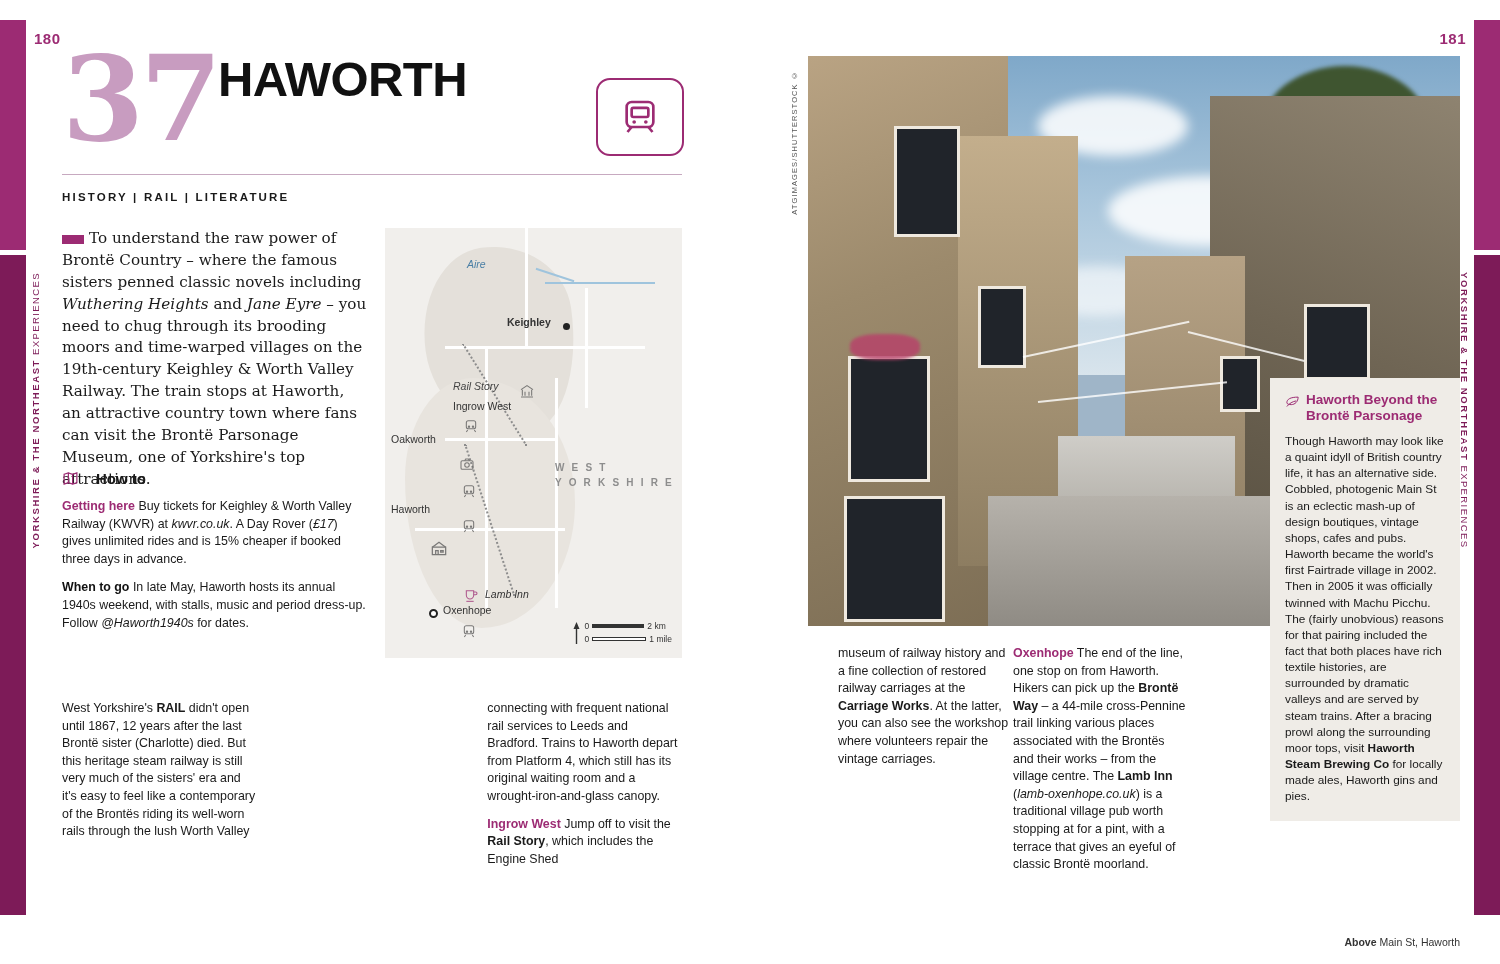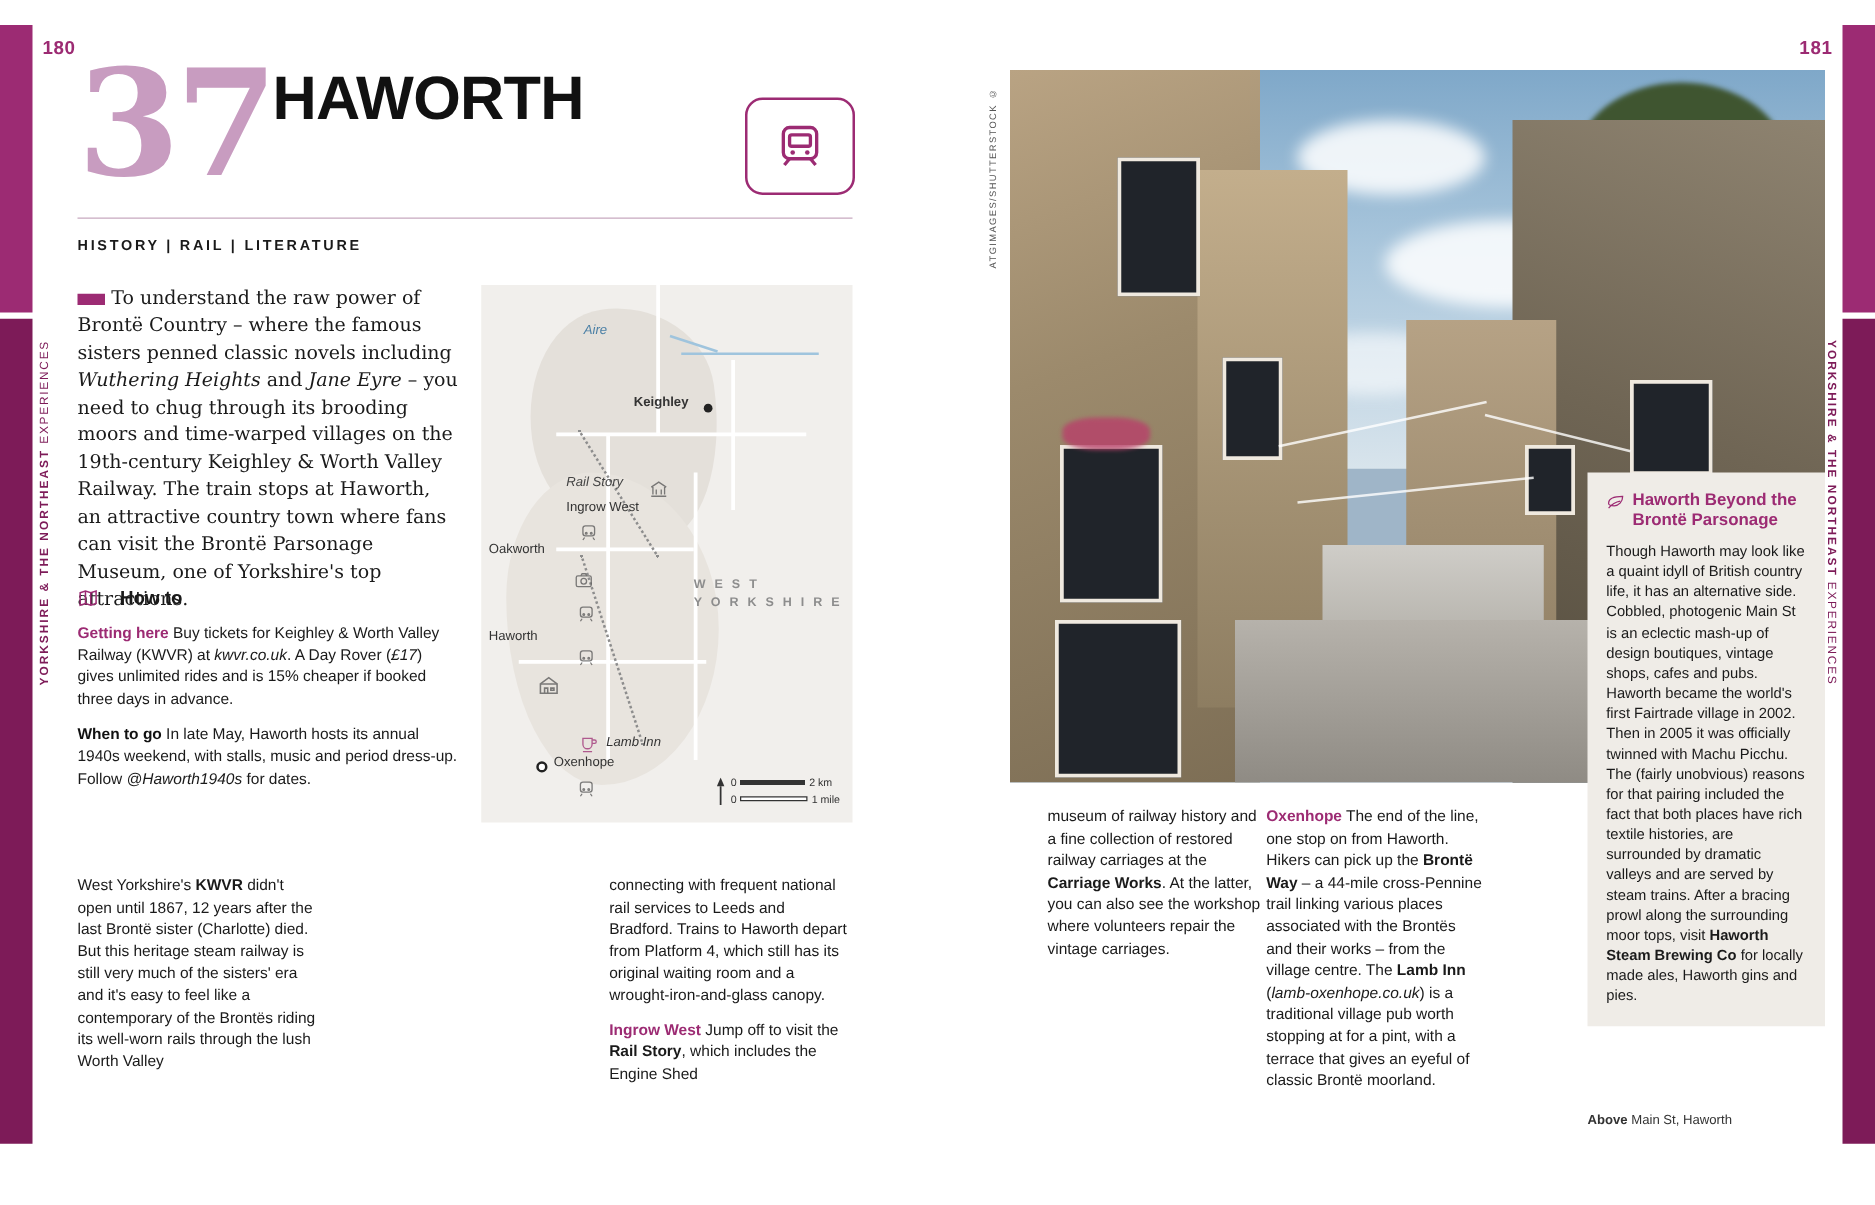--- a/index.html
+++ b/index.html
@@ -135,21 +135,21 @@
   .sidebar{
     position:absolute;right:40px;top:378px;width:190px;
     background:#efece7;padding:14px 15px 16px 15px;
     box-sizing:border-box;
   }
   .sidebar h3{margin:0 0 8px 0;font-size:13.5px;line-height:1.22;color:#9c2b73;font-weight:700;display:flex;gap:6px;}
   .sidebar h3 svg{flex:0 0 auto;width:15px;height:15px;margin-top:2px;}
   .sidebar p{margin:0;font-size:11.8px;line-height:1.37;}
   .sidebar b{font-weight:700;}
 
-  .cap{position:absolute;right:40px;top:890px;width:190px;font-size:10.5px;color:#333;}
+  .cap{position:absolute;right:40px;top:936px;width:190px;font-size:10.5px;color:#333;text-align:right;}
   .cap b{font-weight:700;}
 
   .rcols{position:absolute;left:838px;top:645px;width:430px;display:flex;font-size:12.4px;line-height:1.42;}
   .rcols .col{width:175px;}
   .rcols p{margin:0 0 10px 0;}
   .rcols b{font-weight:700;}
   .rcols .lead{color:#9c2b73;font-weight:700;}
   .rcols em{font-style:italic;}
 </style>
 </head>
@@ -300,21 +300,21 @@
                 <span class="seg alt"></span>
                 <span>1 mile</span>
               </div>
           </div>
         </div>
       </div>
     </div>
 
     <div class="cols3">
       <div class="col">
-        <p>West Yorkshire's <b>KWVR</b> didn't open until 1867, 12 years after the last Brontë sister (Charlotte) died. But this heritage steam railway is still very much of the sisters' era and it's easy to feel like a contemporary of the Brontës riding its well-worn rails through the lush Worth Valley</p>
+        <p>West Yorkshire's <b>RAIL</b> didn't open until 1867, 12 years after the last Brontë sister (Charlotte) died. But this heritage steam railway is still very much of the sisters' era and it's easy to feel like a contemporary of the Brontës riding its well-worn rails through the lush Worth Valley</p>
       </div>
       <div class="col">
       </div>
       <div class="col">
         <p>connecting with frequent national rail services to Leeds and Bradford. Trains to Haworth depart from Platform 4, which still has its original waiting room and a wrought-iron-and-glass canopy.</p>
         <p><span class="lead">Ingrow West</span> Jump off to visit the <b>Rail Story</b>, which includes the Engine Shed</p>
       </div>
     </div>
   </div>
 

